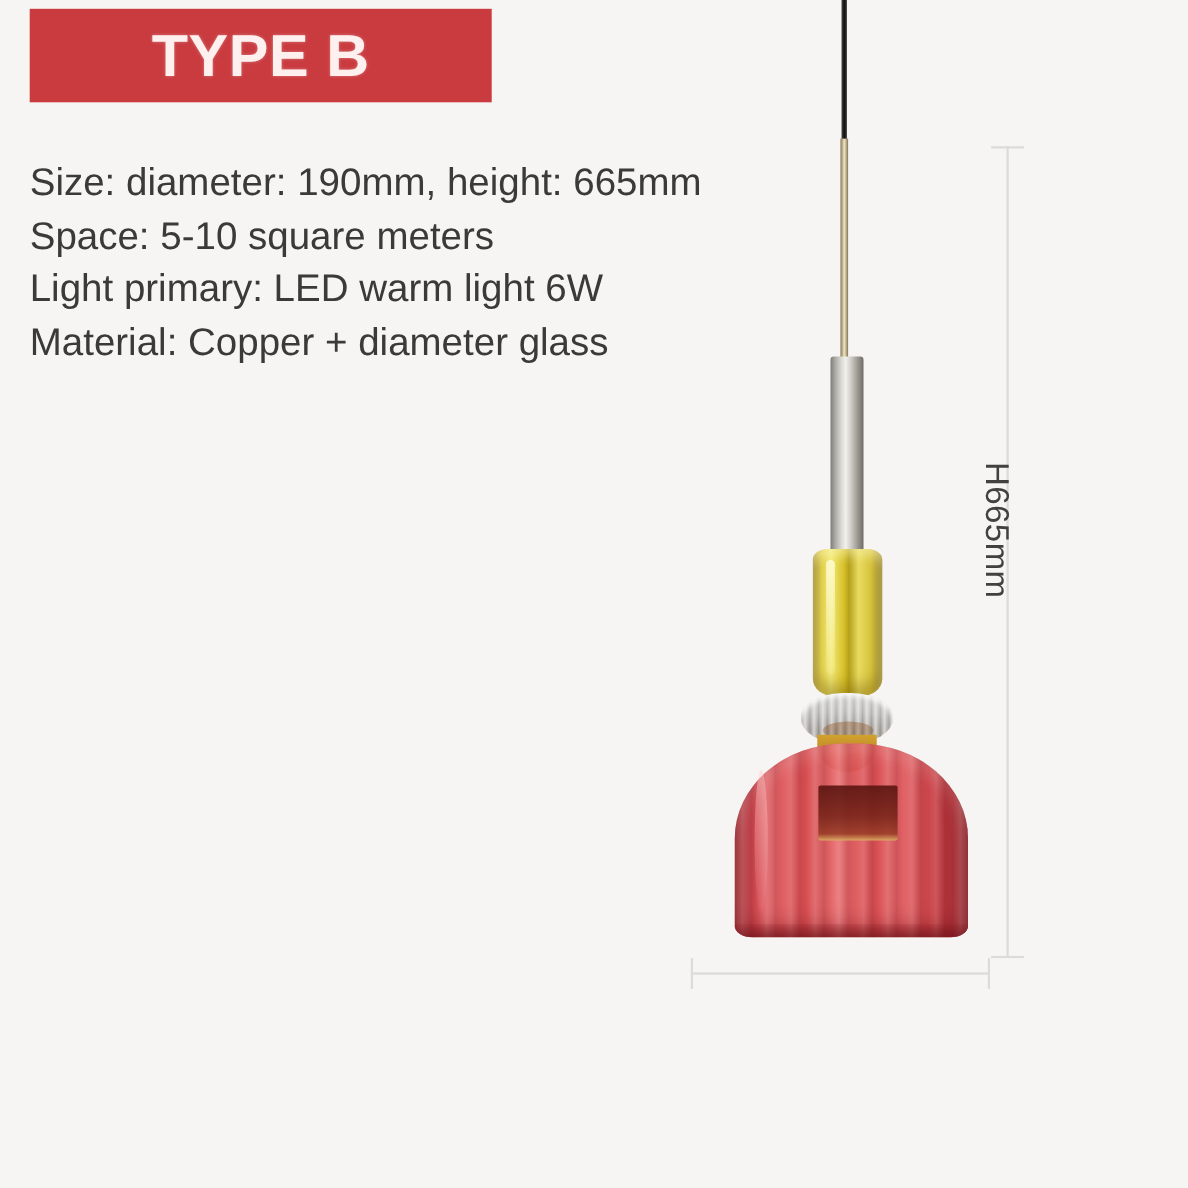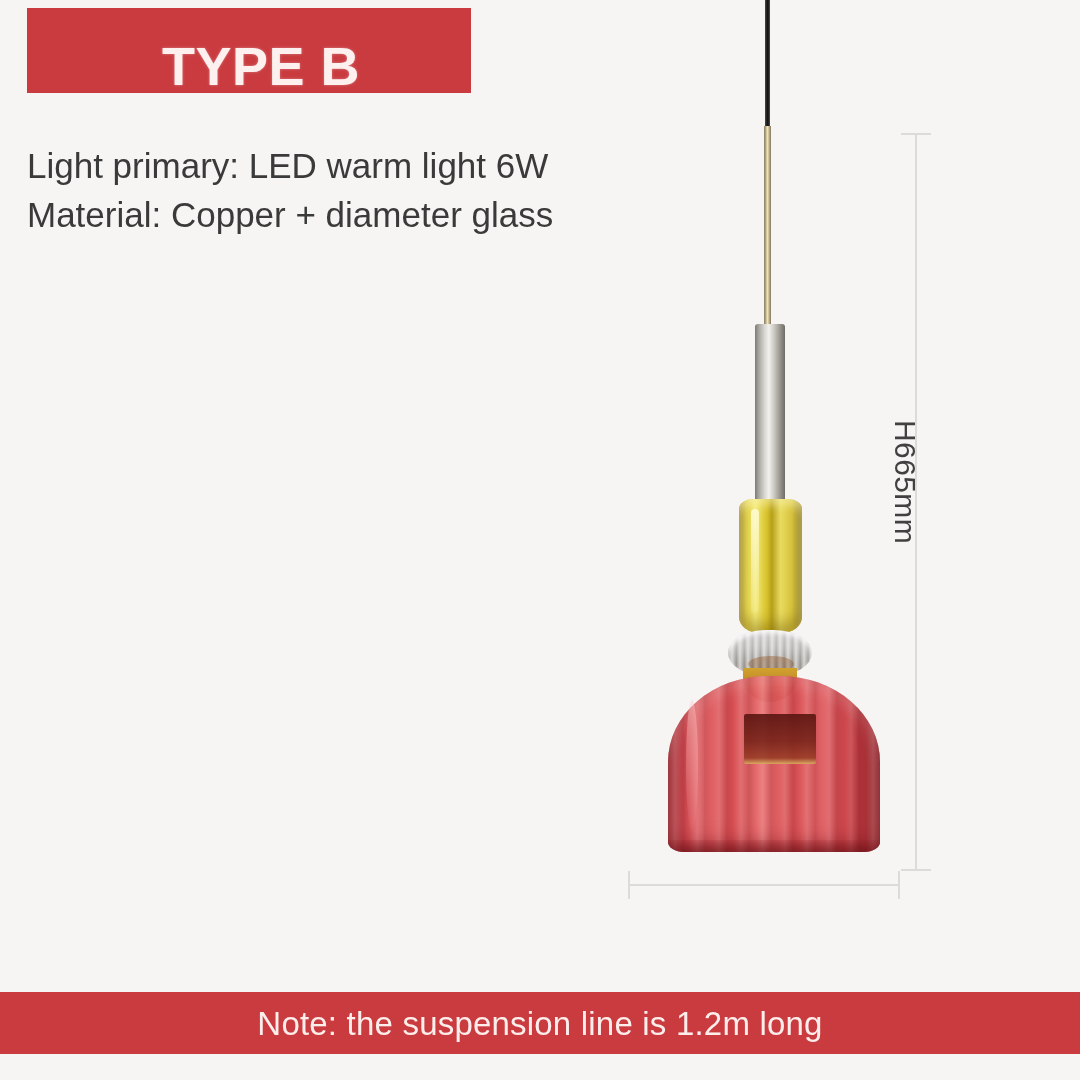--- a/index.html
+++ b/index.html
@@ -25,23 +25,22 @@
 
   
   .type-banner {
     position: absolute;
     left: 27px;
     top: 8px;
     width: 420px;
     height: 85px;
     background: #c93b3f;
     display: flex;
-    align-items: flex-end;
+    align-items: center;
     justify-content: center;
-    padding-left: 24px;
   }
   .type-banner-label {
     color: #fdf0ef;
     font-size: 54px;
     font-weight: bold;
     letter-spacing: 0.5px;
     line-height: 1;
     text-shadow: 0 0 3px rgba(255,255,255,0.35);
   }
 
@@ -321,20 +320,22 @@
 </head>
 <body>
 
 <div id="page">
 
   <div class="type-banner">
     <span class="type-banner-label">TYPE B</span>
   </div>
 
   <div class="spec-list">
+    <div class="spec-line">Size: diameter: 190mm, height: 665mm</div>
+    <div class="spec-line">Space: 5-10 square meters</div>
     <div class="spec-line">Light primary: LED warm light 6W</div>
     <div class="spec-line">Material: Copper + diameter glass</div>
   </div>
 
   <div class="lamp">
     <div class="cord-black"></div>
     <div class="cord-brass"></div>
     <div class="rod-chrome"></div>
     <div class="glass-amber"></div>
     <div class="collar-clear"></div>
@@ -346,17 +347,14 @@
 
   <div class="dim-v-tick-top"></div>
   <div class="dim-v-line"></div>
   <div class="dim-v-tick-bottom"></div>
   <div class="dim-v-label">H665mm</div>
 
   <div class="dim-h-tick-left"></div>
   <div class="dim-h-line"></div>
   <div class="dim-h-tick-right"></div>
 
-  <div class="note-bar">
-    <span class="note-bar-label">Note: the suspension line is 1.2m long</span>
-  </div>
 
 </div>
 
 </body></html>

